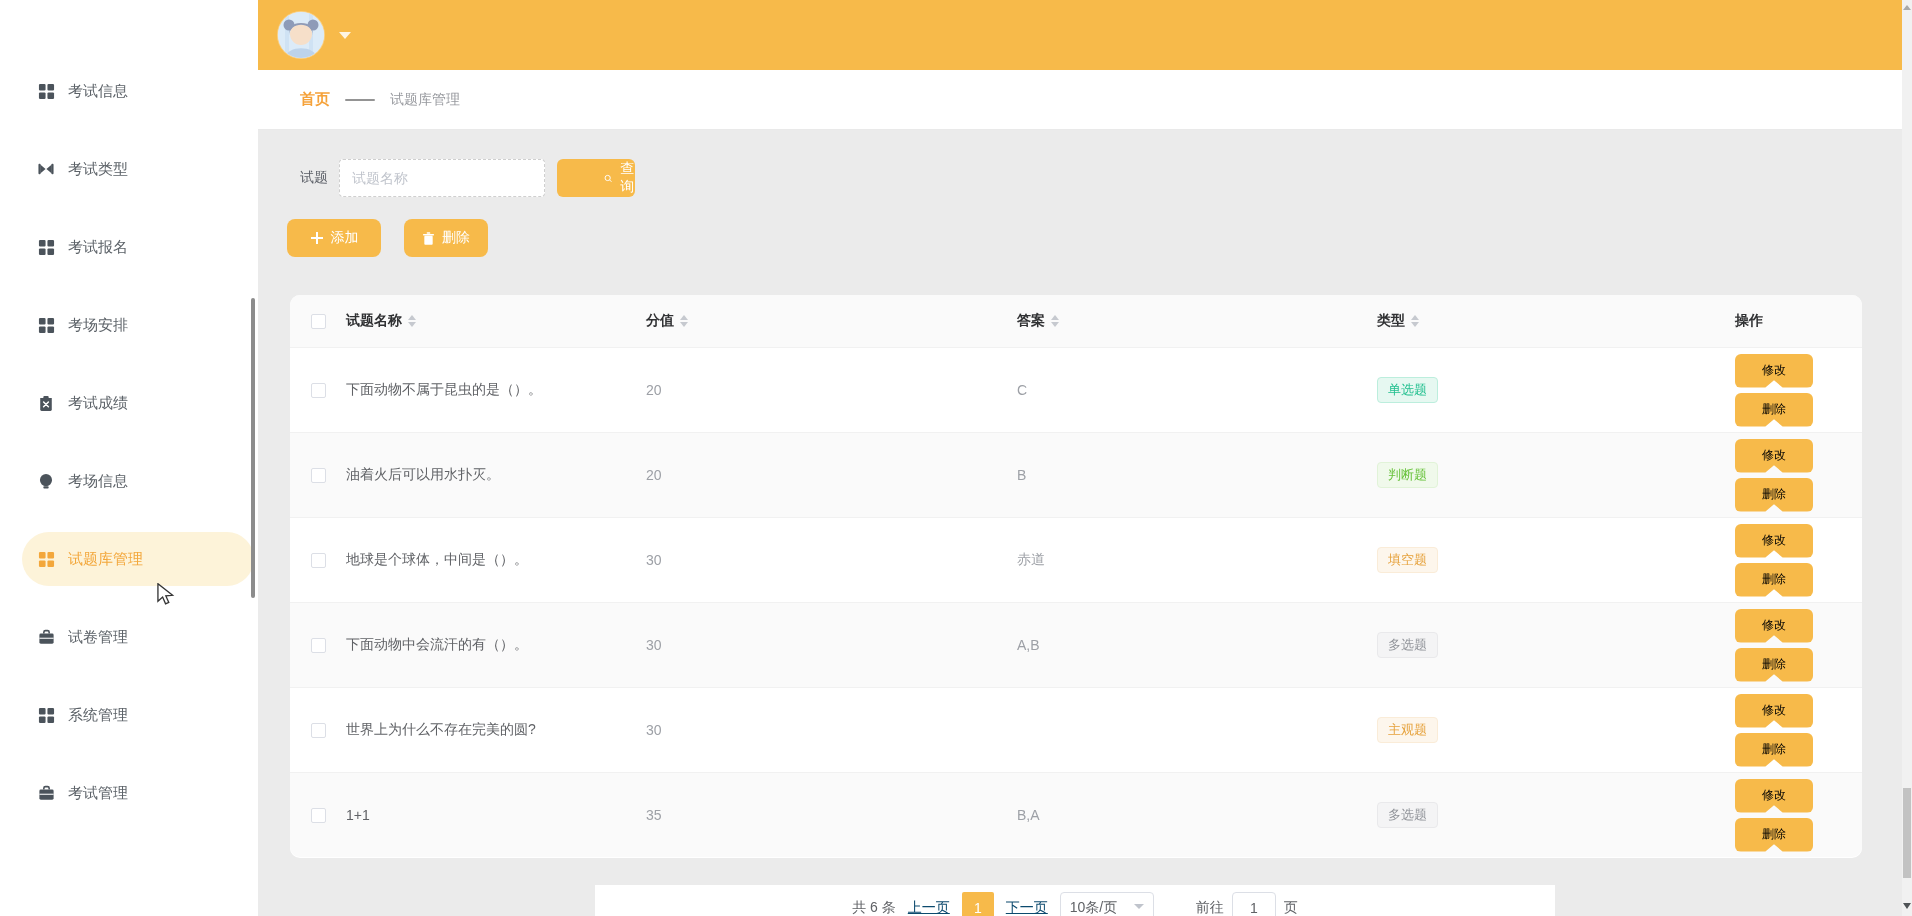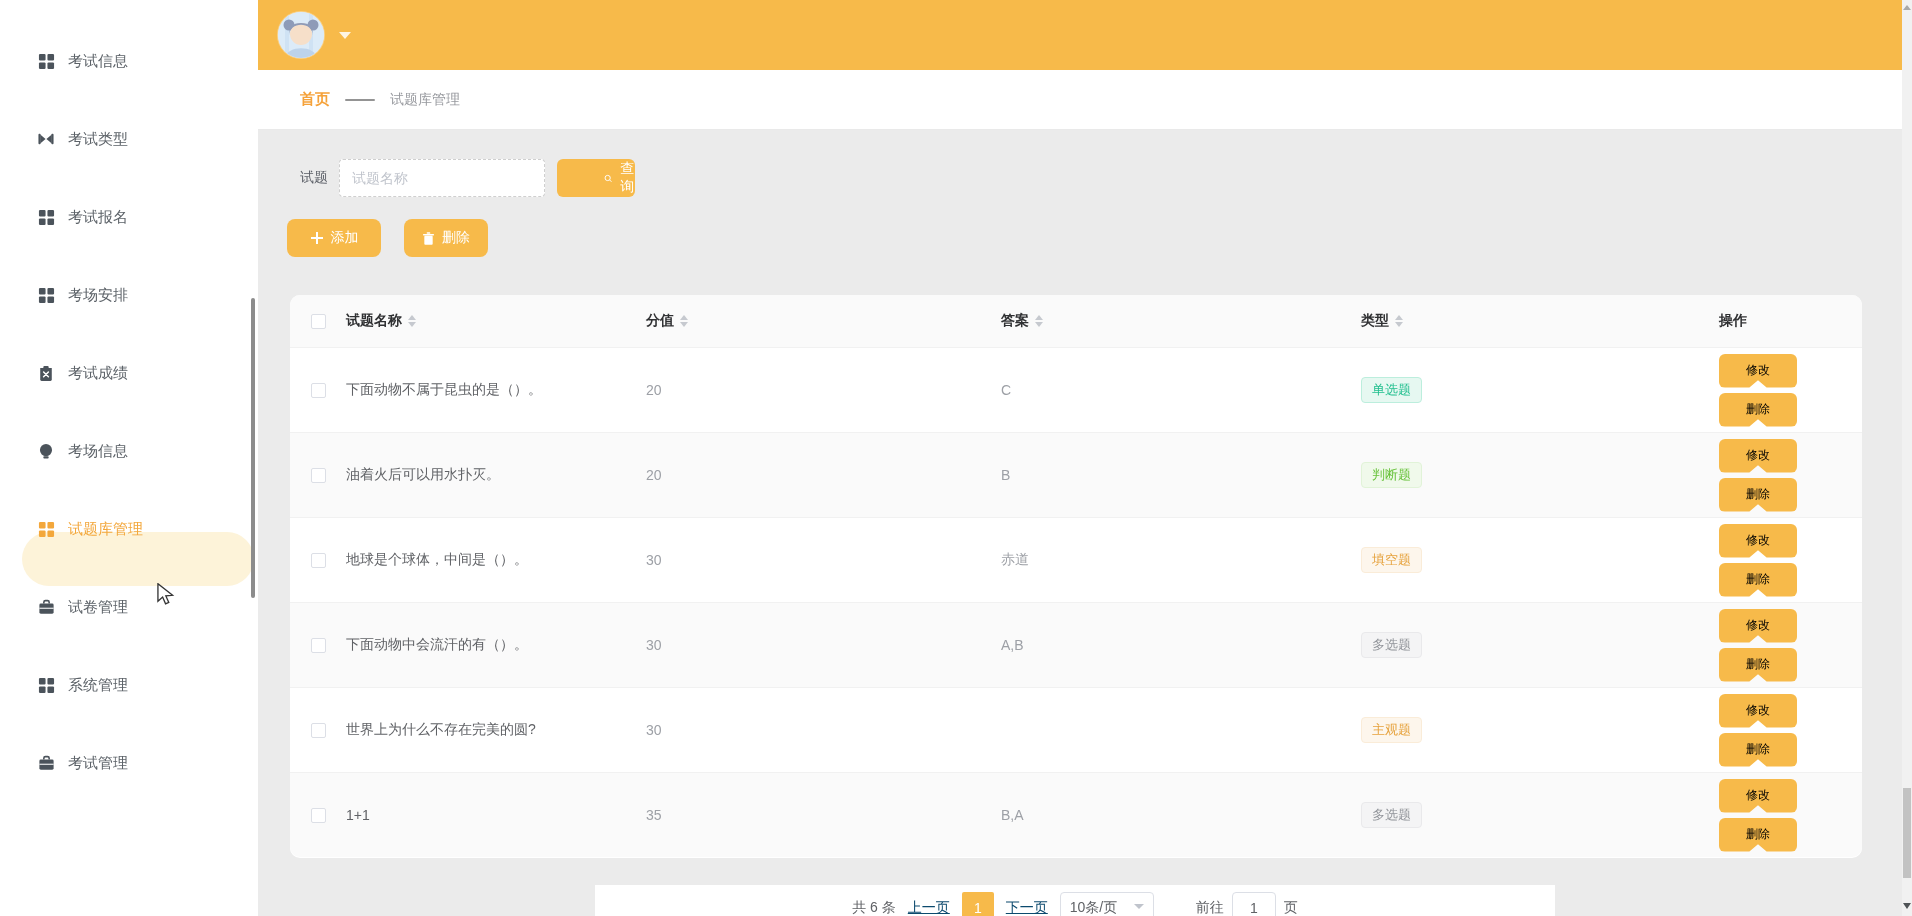--- a/index.html
+++ b/index.html
@@ -2,21 +2,21 @@
 <html><head>
 <meta charset="utf-8">
 <style>
   * { margin:0; padding:0; box-sizing:border-box; }
   html,body { width:1912px; height:916px; overflow:hidden; }
   body { font-family:"Liberation Sans","DejaVu Sans",sans-serif; background:#ebebeb; position:relative; }
 
   
   .sidebar { position:absolute; left:0; top:0; width:258px; height:916px; background:#fff; z-index:3; }
   .sidebar-items { padding-top:52px; }
-  .sidebar-item { position:relative; height:78px; display:flex; align-items:flex-start; padding-left:37px; gap:13px;
+  .sidebar-item { position:relative; height:78px; display:flex; align-items:center; padding-left:37px; gap:13px;
                   color:#5c6268; font-size:15px; cursor:pointer; }
   .sidebar-item .icon { width:18px; height:18px; color:#4b535b; display:flex; align-items:center; justify-content:center; z-index:1; }
   .sidebar-item .lbl { z-index:1; }
   .sidebar-item.active { color:#f3a73b; }
   .sidebar-item.active .icon { color:#f3a73b; }
   .sidebar-item.active::before { content:""; position:absolute; left:22px; right:4px; top:12px; bottom:12px;
                   background:#fdf3d9; border-radius:28px; }
   .sidebar-scroll-thumb { position:absolute; right:3px; top:298px; width:4px; height:300px; background:#8c8c8c; border-radius:2px; }
 
   
@@ -49,21 +49,21 @@
   
   .table-card { position:absolute; left:32px; right:40px; top:165px; height:563px; background:#fff; border-radius:10px; }
   .thead, .trow { display:flex; align-items:center; }
   .thead { height:52px; background:#fafafa; border-radius:10px 10px 0 0; font-weight:bold; color:#303133; font-size:14px; }
   .trow { height:85px; border-top:1px solid #f1f1f1; font-size:14px; }
   .tbody .trow:nth-child(even) { background:#fafafa; }
   .tbody .trow:last-child { border-radius:0 0 10px 10px; }
   .c-check { width:56px; display:flex; justify-content:center; }
   .c-name { width:300px; }
   .c-score { width:355px; }
-  .c-answer { width:360px; }
+  .c-answer { width:360px;margin-left:16px; }
   .c-type { width:358px; }
   .c-action { flex:1; display:flex; flex-direction:column; align-items:flex-start; gap:5px; }
   .hcell { display:flex; align-items:center; }
   .trow .c-name { color:#606266; }
   .trow .c-score, .trow .c-answer { color:#9da0a6; }
   .checkbox { width:15px; height:15px; border:1px solid #dcdfe6; border-radius:2px; background:#fff; cursor:pointer; }
   .sort-caret { display:inline-flex; flex-direction:column; gap:2px; margin-left:6px; }
   .sort-caret .up { width:0; height:0; border-left:4px solid transparent; border-right:4px solid transparent; border-bottom:5px solid #c6c9cf; }
   .sort-caret .dn { width:0; height:0; border-left:4px solid transparent; border-right:4px solid transparent; border-top:5px solid #c6c9cf; }
   .tag { display:inline-block; height:26px; line-height:24px; padding:0 10px; border-radius:4px; font-size:13px; border:1px solid transparent; }

